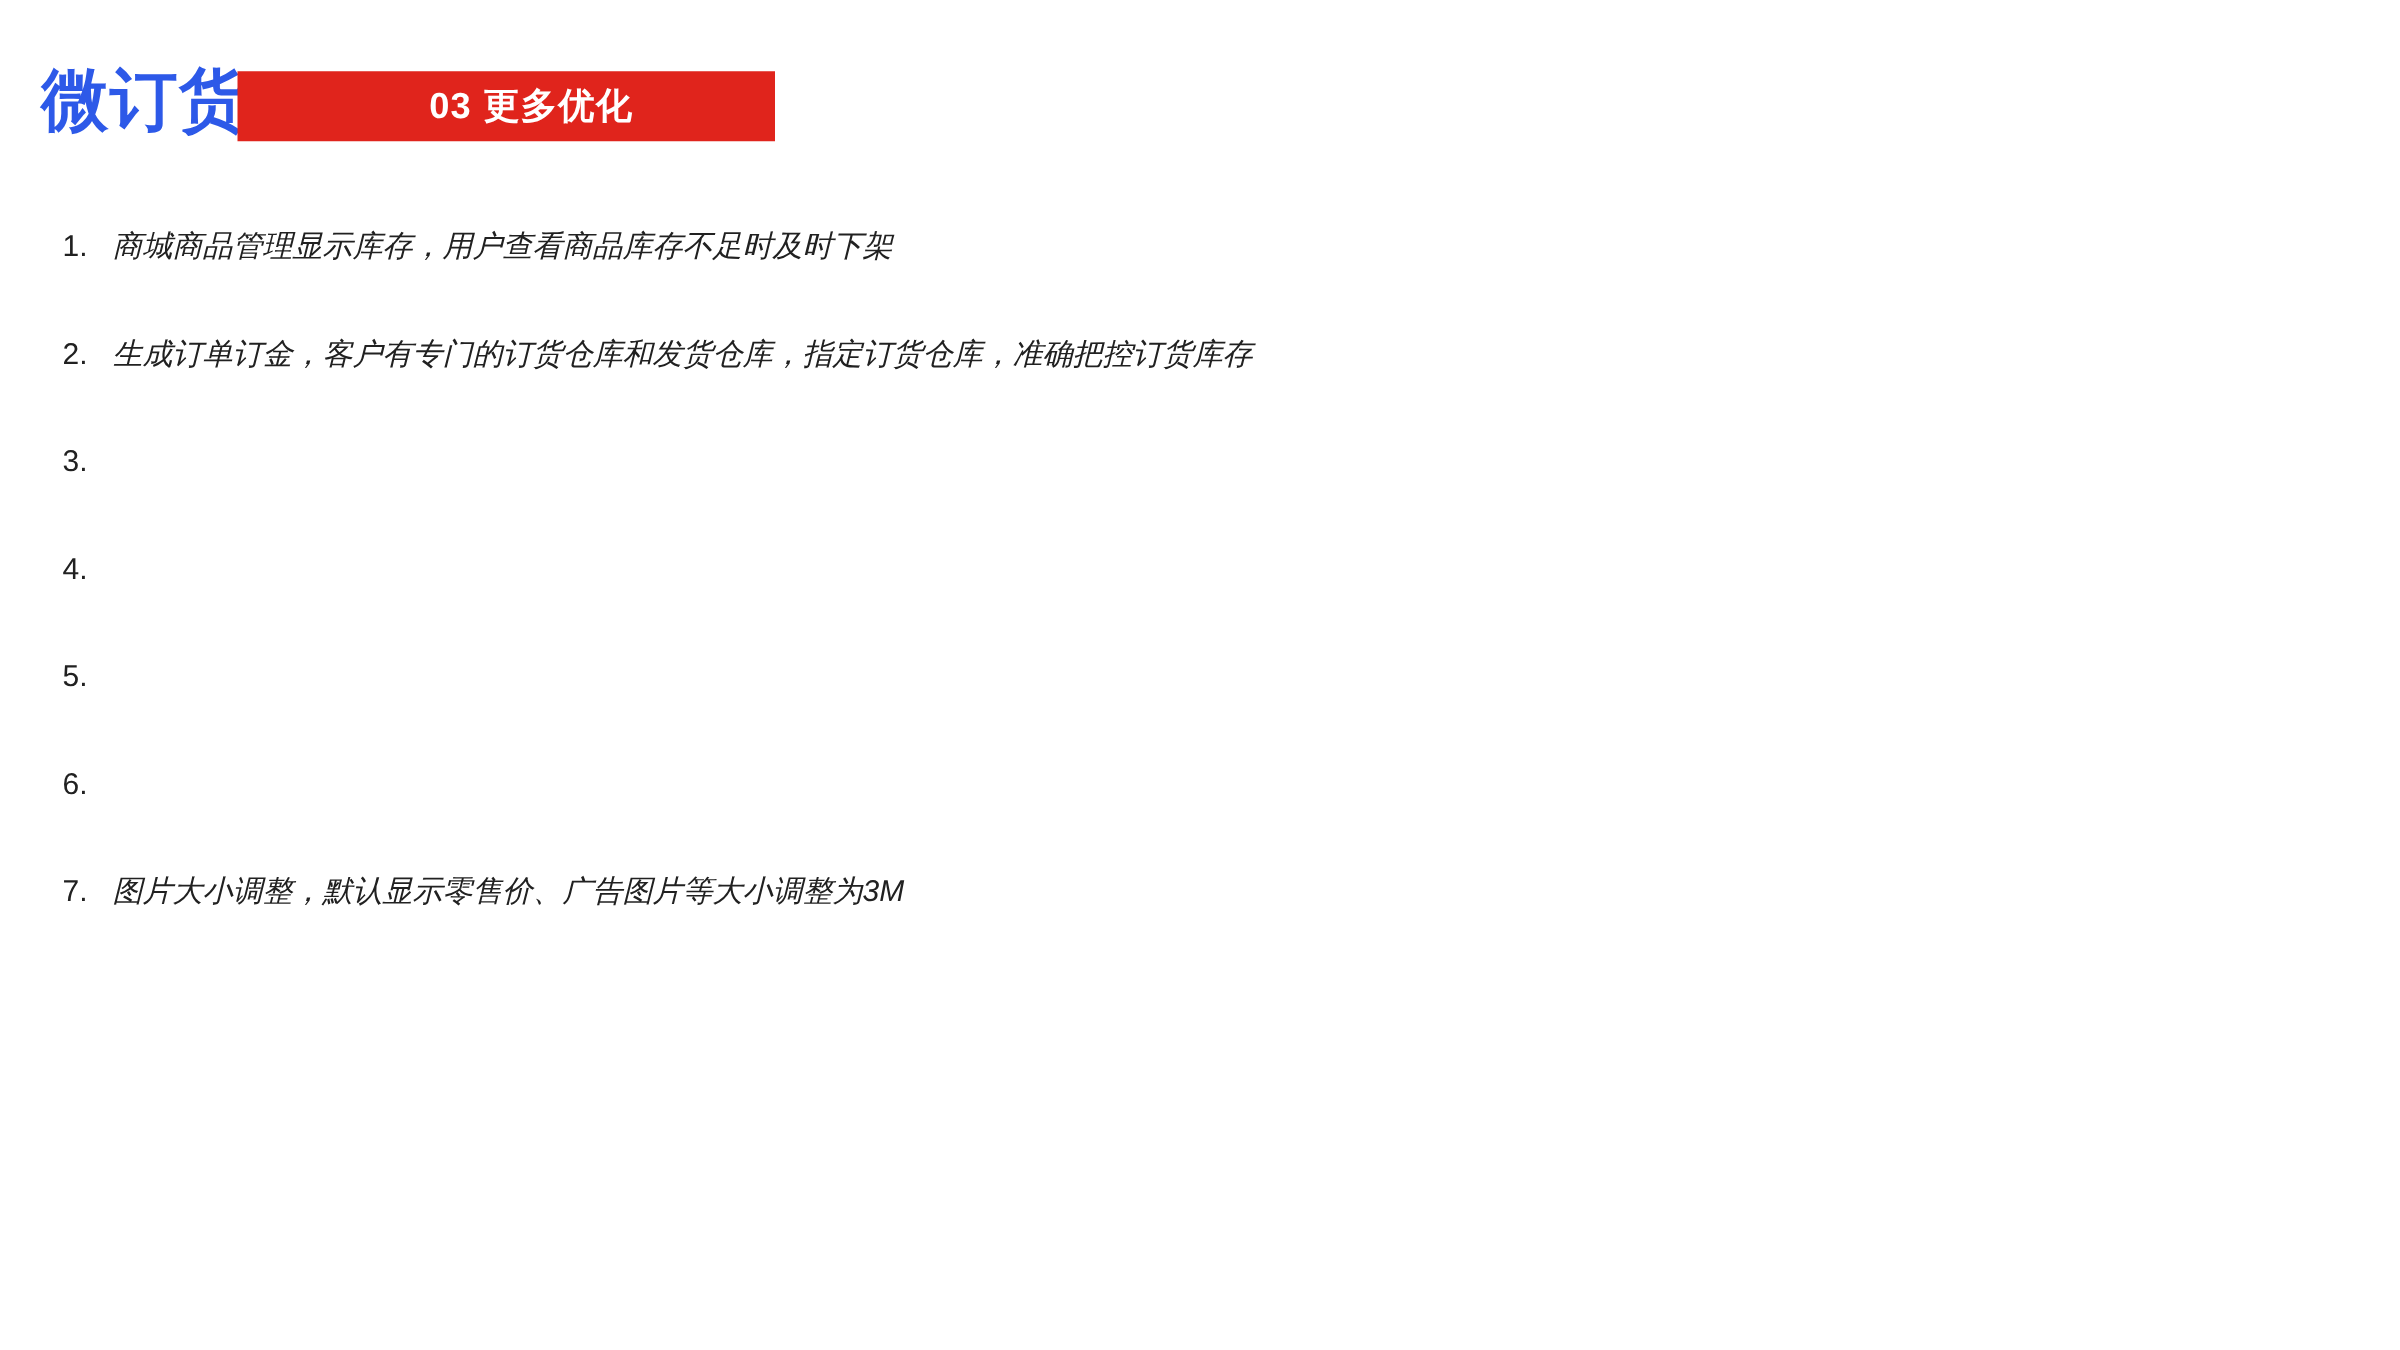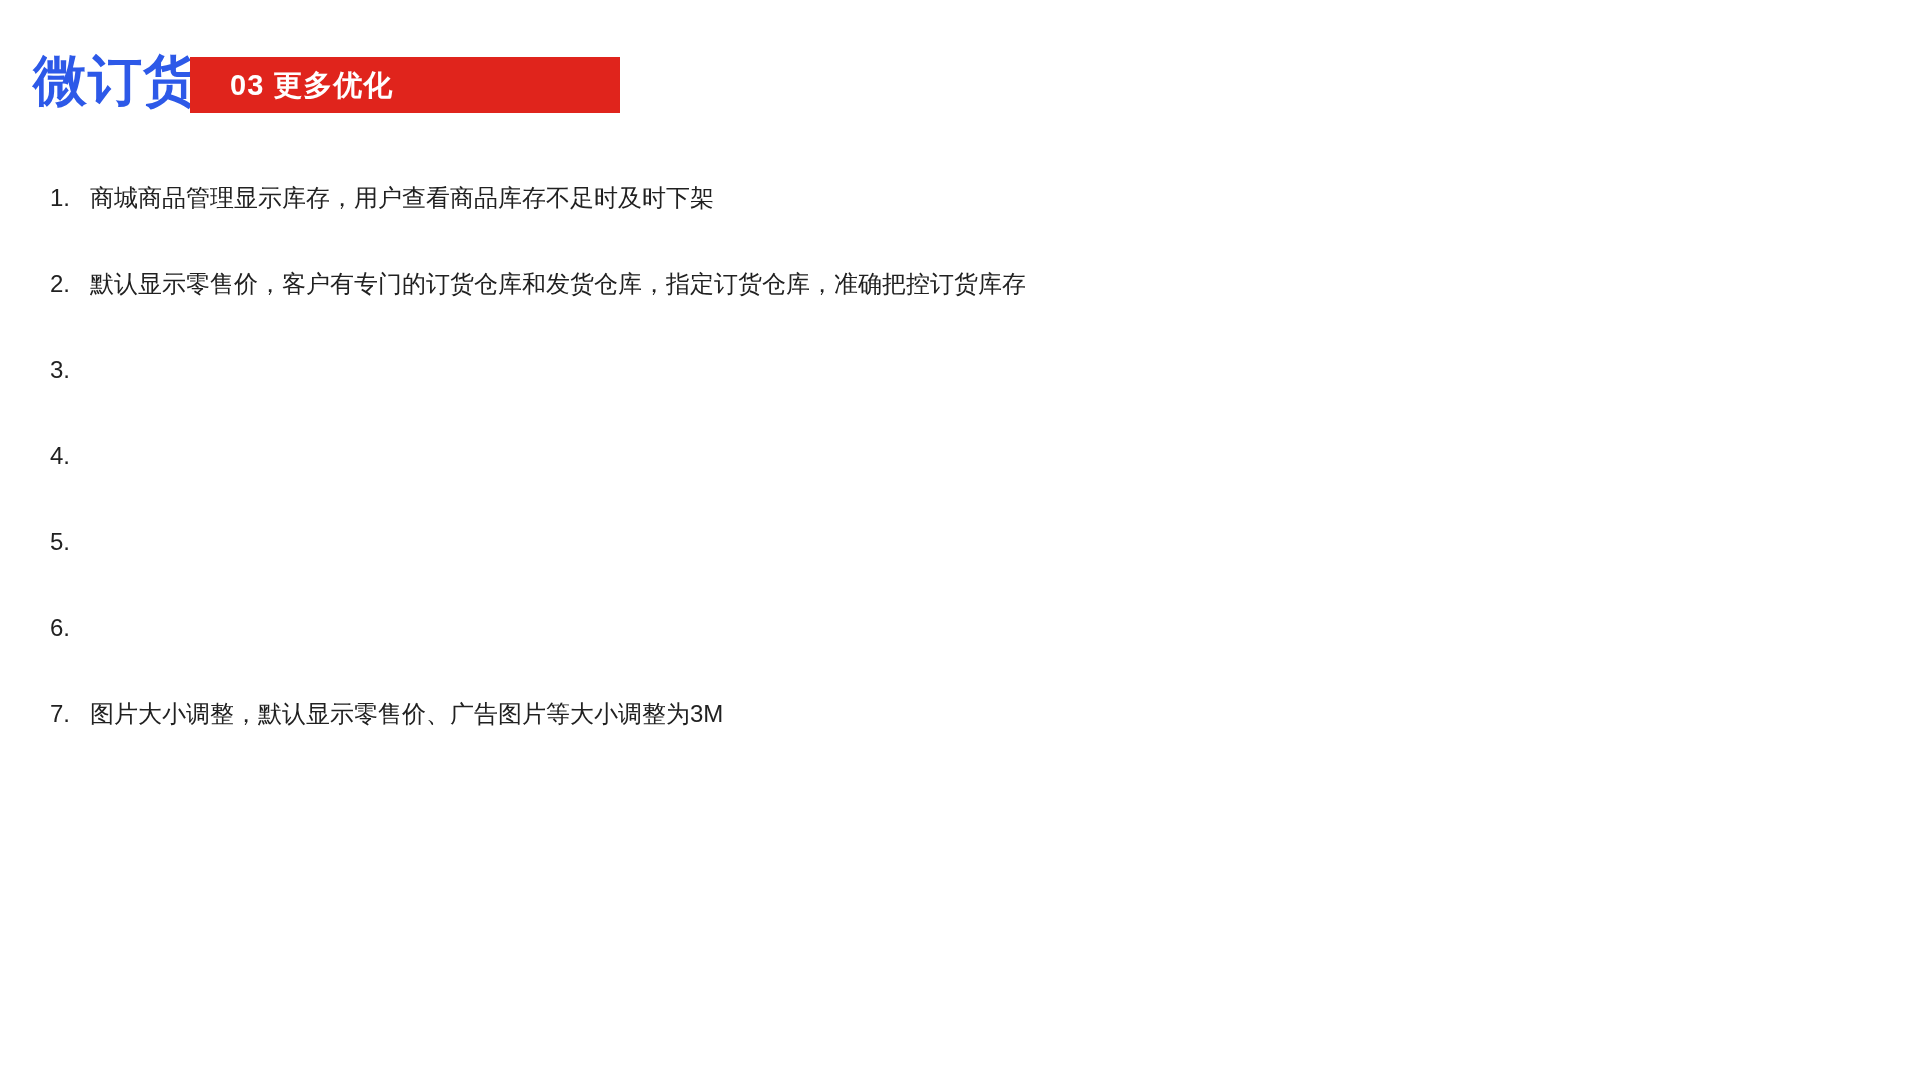--- a/index.html
+++ b/index.html
@@ -45,20 +45,21 @@
   }
   .section-banner-label {
     display: block;
     padding-left: 40px;
     line-height: 56px;
     font-size: 29px;
     font-weight: 700;
     color: var(--banner-text, #ffffff);
     letter-spacing: 1px;
     white-space: nowrap;
+    text-align: center;
   }
 
   
   .feature-list {
     position: absolute;
     left: 50px;
     top: 182px;
   }
   .feature-row {
     display: flex;
@@ -68,40 +69,41 @@
     font-size: 24px;
     line-height: 32px;
     color: var(--body-text, #212121);
   }
   .feature-num {
     flex: 0 0 40px;
     width: 40px;
   }
   .feature-text {
     white-space: nowrap;
+    font-style: italic;
   }
 </style>
 </head>
 <body>
 
 <div class="header">
   <div class="brand-title">微订货</div>
   <div class="section-banner">
     <span class="section-banner-label">03 更多优化</span>
   </div>
 </div>
 
 <div class="feature-list">
   <div class="feature-row">
     <span class="feature-num">1.</span>
     <span class="feature-text">商城商品管理显示库存，用户查看商品库存不足时及时下架</span>
   </div>
   <div class="feature-row">
     <span class="feature-num">2.</span>
-    <span class="feature-text">默认显示零售价，客户有专门的订货仓库和发货仓库，指定订货仓库，准确把控订货库存</span>
+    <span class="feature-text">生成订单订金，客户有专门的订货仓库和发货仓库，指定订货仓库，准确把控订货库存</span>
   </div>
   <div class="feature-row">
     <span class="feature-num">3.</span>
   </div>
   <div class="feature-row">
     <span class="feature-num">4.</span>
   </div>
   <div class="feature-row">
     <span class="feature-num">5.</span>
   </div>

